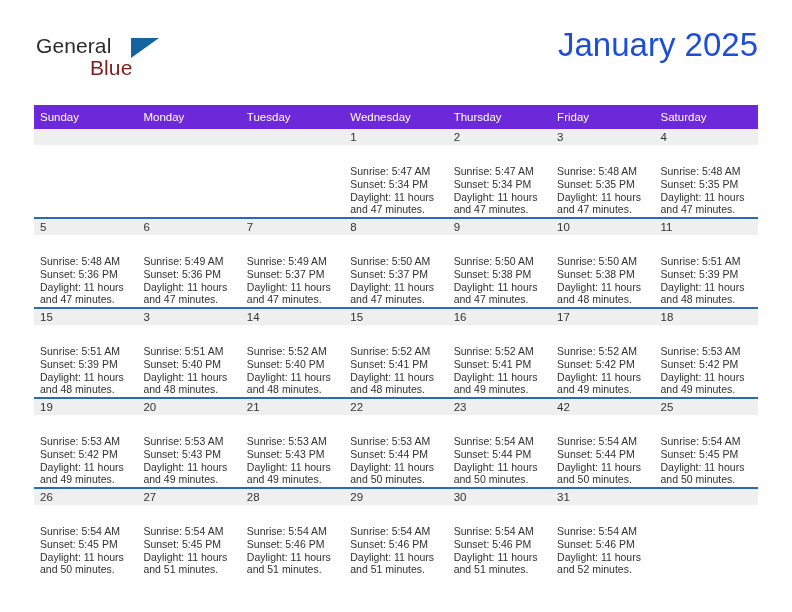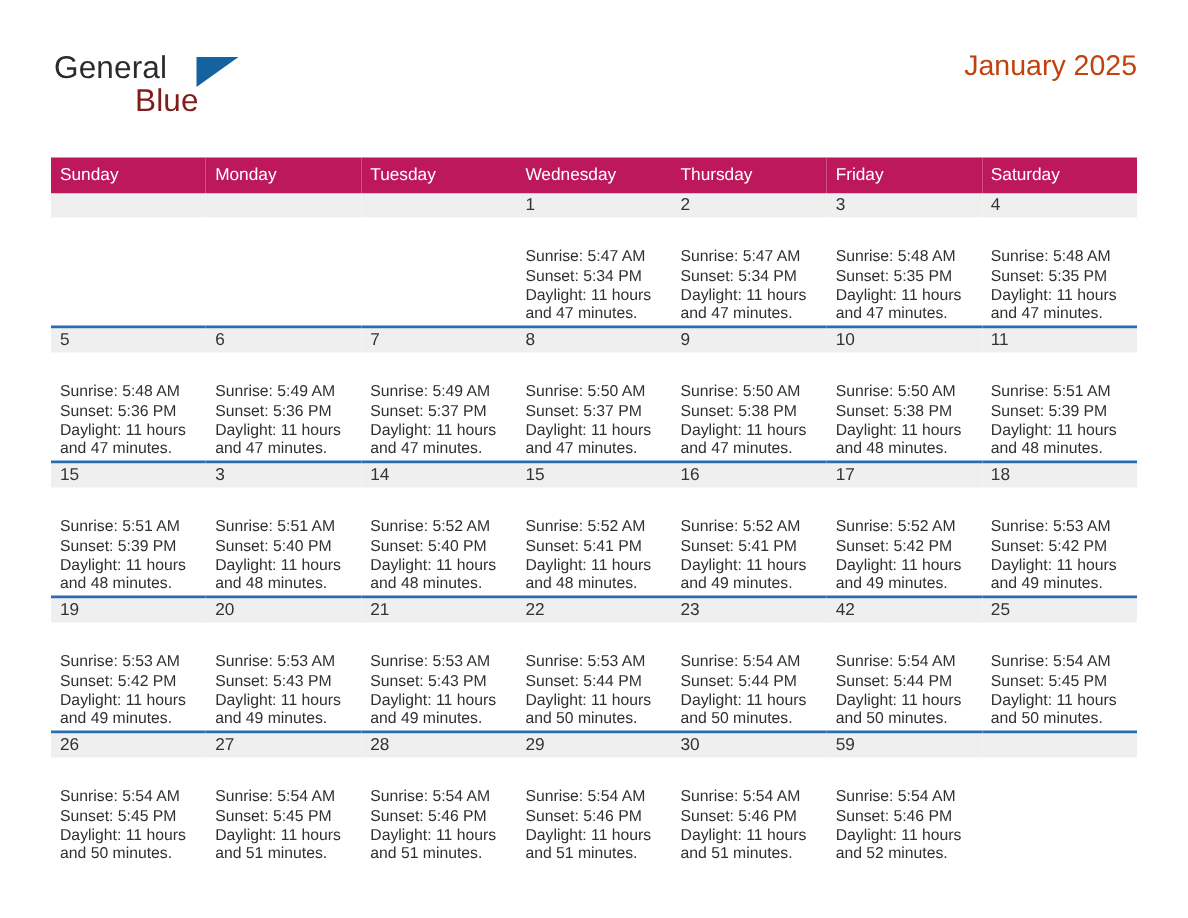--- a/index.html
+++ b/index.html
@@ -66,22 +66,22 @@
     border-bottom: 20px solid transparent;
   }
 
   .title-block {
     position: absolute;
     right: 0;
     top: 0;
     text-align: right;
   }
   .cal-title {
-    font-size: 19px;
-    color: #c2410c;
+    font-size: 33px;
+    color: #1d4ed8;
     line-height: 34px;
     white-space: nowrap;
   }
   .cal-subtitle {
     font-size: 13px;
     color: #222222;
     line-height: 20px;
     margin-top: 3px;
     white-space: nowrap;
   }
@@ -90,21 +90,21 @@
   .calendar {
     position: absolute;
     left: 34px;
     top: 105px;
     width: 724px;
     border-collapse: collapse;
     table-layout: fixed;
   }
 
   .calendar th {
-    background: #be185d;
+    background: #6d28d9;
     color: #ffffff;
     font-size: 11.5px;
     font-weight: normal;
     text-align: left;
     padding: 5px 0 5px 6px;
     height: 12px;
     line-height: 14px;
     border: none;
     margin-left: 37px;
   }
@@ -548,21 +548,21 @@
               <div class="cell-body">
                 <div>Sunrise: 5:54 AM</div>
                 <div>Sunset: 5:46 PM</div>
                 <div>Daylight: 11 hours</div>
                 <div>and 51 minutes.</div>
               </div>
             </div>
           </td>
           <td>
             <div class="cell-inner">
-              <div class="daynum-band">59</div>
+              <div class="daynum-band">31</div>
               <div class="cell-body">
                 <div>Sunrise: 5:54 AM</div>
                 <div>Sunset: 5:46 PM</div>
                 <div>Daylight: 11 hours</div>
                 <div>and 52 minutes.</div>
               </div>
             </div>
           </td>
           <td>
             <div class="cell-inner cell-empty">

